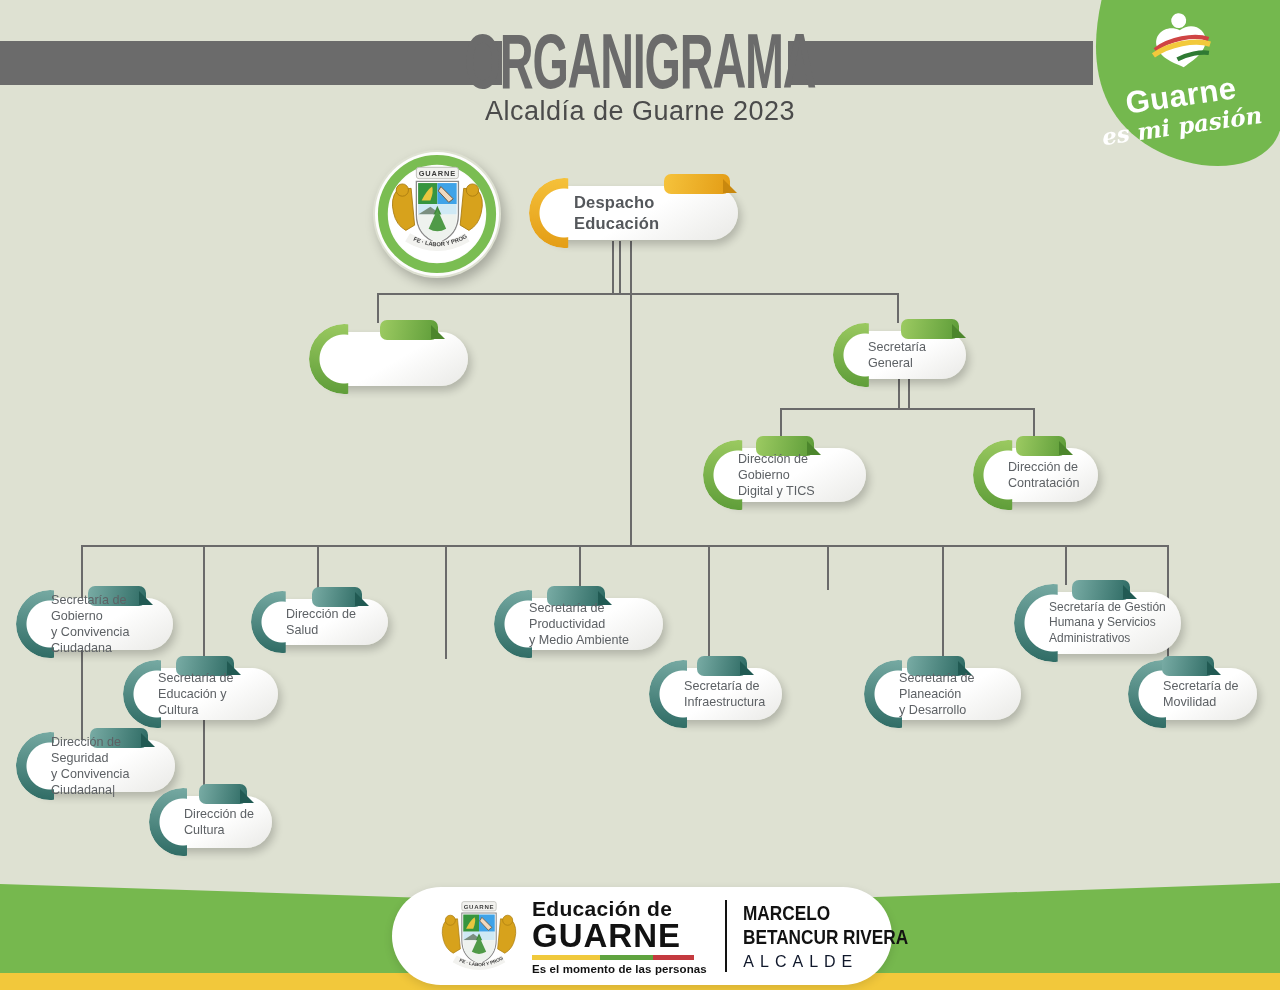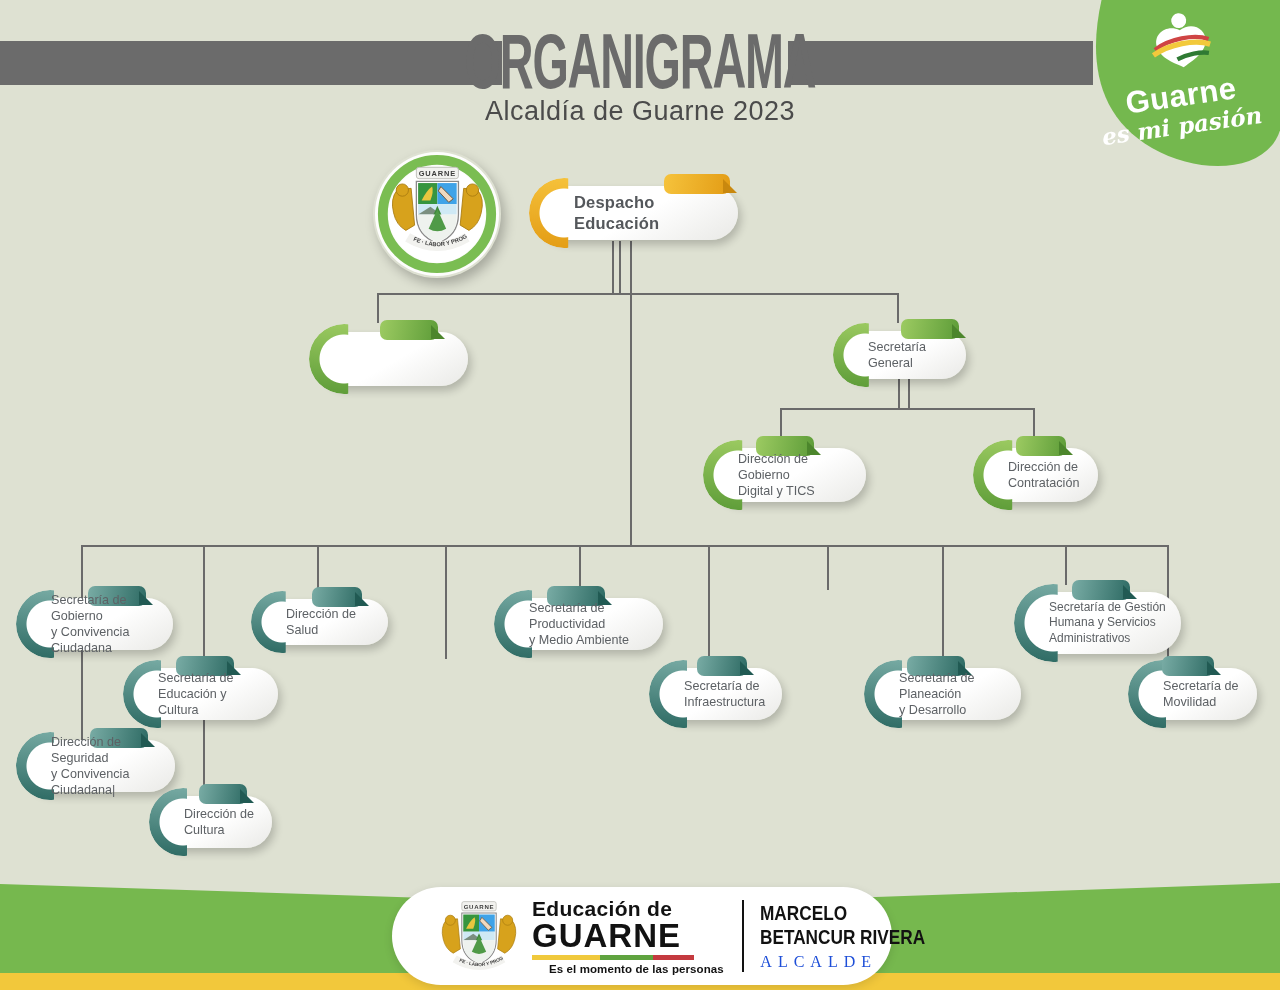--- a/index.html
+++ b/index.html
@@ -61,25 +61,25 @@
          border-radius:50px;z-index:5;display:flex;align-items:center;padding:0 0 0 44px;
          box-shadow:0 3px 10px rgba(0,0,0,.12);}
   .fcoat{width:86px;height:80px;flex:0 0 auto;}
   .flogo{margin-left:10px;flex:0 0 auto;}
   .flogo .l1{font-size:21px;font-weight:800;color:#121212;line-height:1.0;letter-spacing:.3px;}
   .flogo .l2{font-size:33px;font-weight:800;color:#121212;line-height:1.0;letter-spacing:1px;}
   .tricolor{display:flex;height:5px;margin:3px 0 3px 0;width:162px;}
   .tricolor .y{background:#f0c93c;width:42%;}
   .tricolor .g{background:#5fa33f;width:33%;}
   .tricolor .r{background:#c43a3f;width:25%;}
-  .flogo .l3{font-size:11.5px;font-weight:800;color:#121212;letter-spacing:.1px;margin-left:17px;}
+  .flogo .l3{font-size:11.5px;font-weight:800;color:#121212;letter-spacing:.1px;}
   .fdiv{width:2.5px;height:72px;background:#121212;margin:0 16px 0 18px;flex:0 0 auto;}
   .fname .n1,.fname .n2{font-size:21px;font-weight:800;color:#121212;line-height:1.12;
         transform:scaleX(.82);transform-origin:left center;white-space:nowrap;}
-  .fname .n3{font-size:16px;font-weight:500;color:#1d4ed8;letter-spacing:6px;margin-top:4px;white-space:nowrap;font-family:Liberation Serif, serif;}
+  .fname .n3{font-size:16px;font-weight:500;color:#0f172a;letter-spacing:6px;margin-top:4px;white-space:nowrap;}
 </style>
 </head>
 <body>
 
 <div id="stage">
 
   <svg width="0" height="0" style="position:absolute" aria-hidden="true">
     <defs>
       <g id="coat">
 

